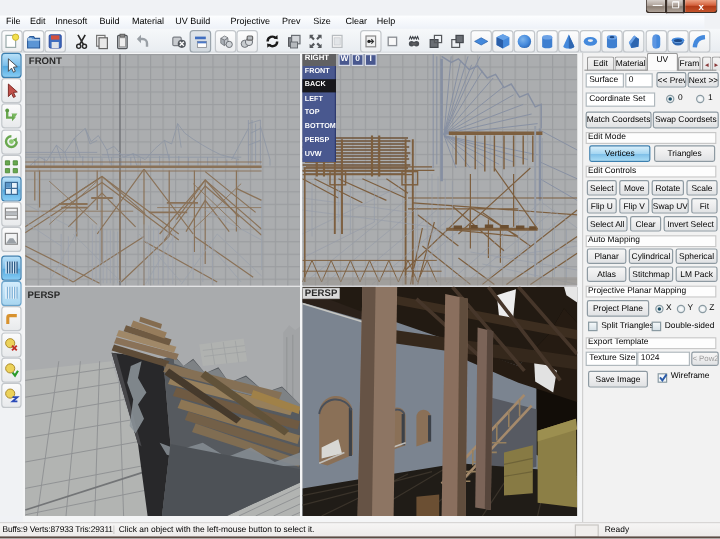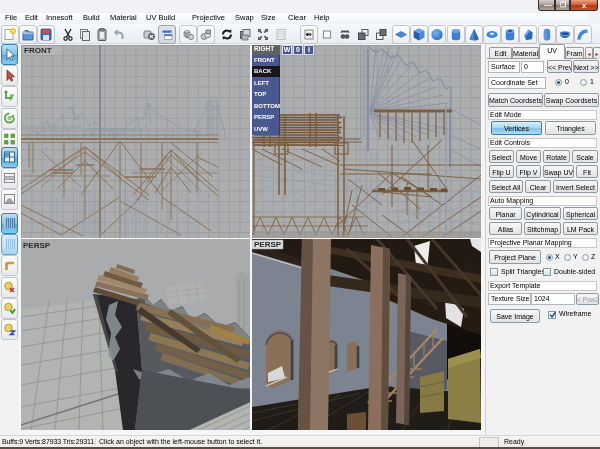--- a/index.html
+++ b/index.html
@@ -61,21 +61,21 @@
     </div>
 
   <div id="menu" class="abs">
     <span style="left:5px">File</span>
       <span style="left:25px">Edit</span>
       <span style="left:46px">Innesoft</span>
     <span style="left:83px">Build</span>
       <span style="left:110px">Material</span>
       <span style="left:146px">UV Build</span>
     <span style="left:192px">Projective</span>
-      <span style="left:235px">Swap</span>
+      <span style="left:235px">Prev</span>
       <span style="left:261px">Size</span>
     <span style="left:288px">Clear</span>
       <span style="left:314px">Help</span>
   </div>
 
   <div id="tbar" class="abs">
     <div class="tb" style="left:1px">
         <svg width="14" height="15">
           <rect x="2" y="2.5" width="8" height="10" fill="#fff" stroke="#9aa" stroke-width="1"></rect>
           <circle cx="10" cy="4" r="2.6" fill="#f3e04e" stroke="#c9b32f" stroke-width="0.8"></circle>

